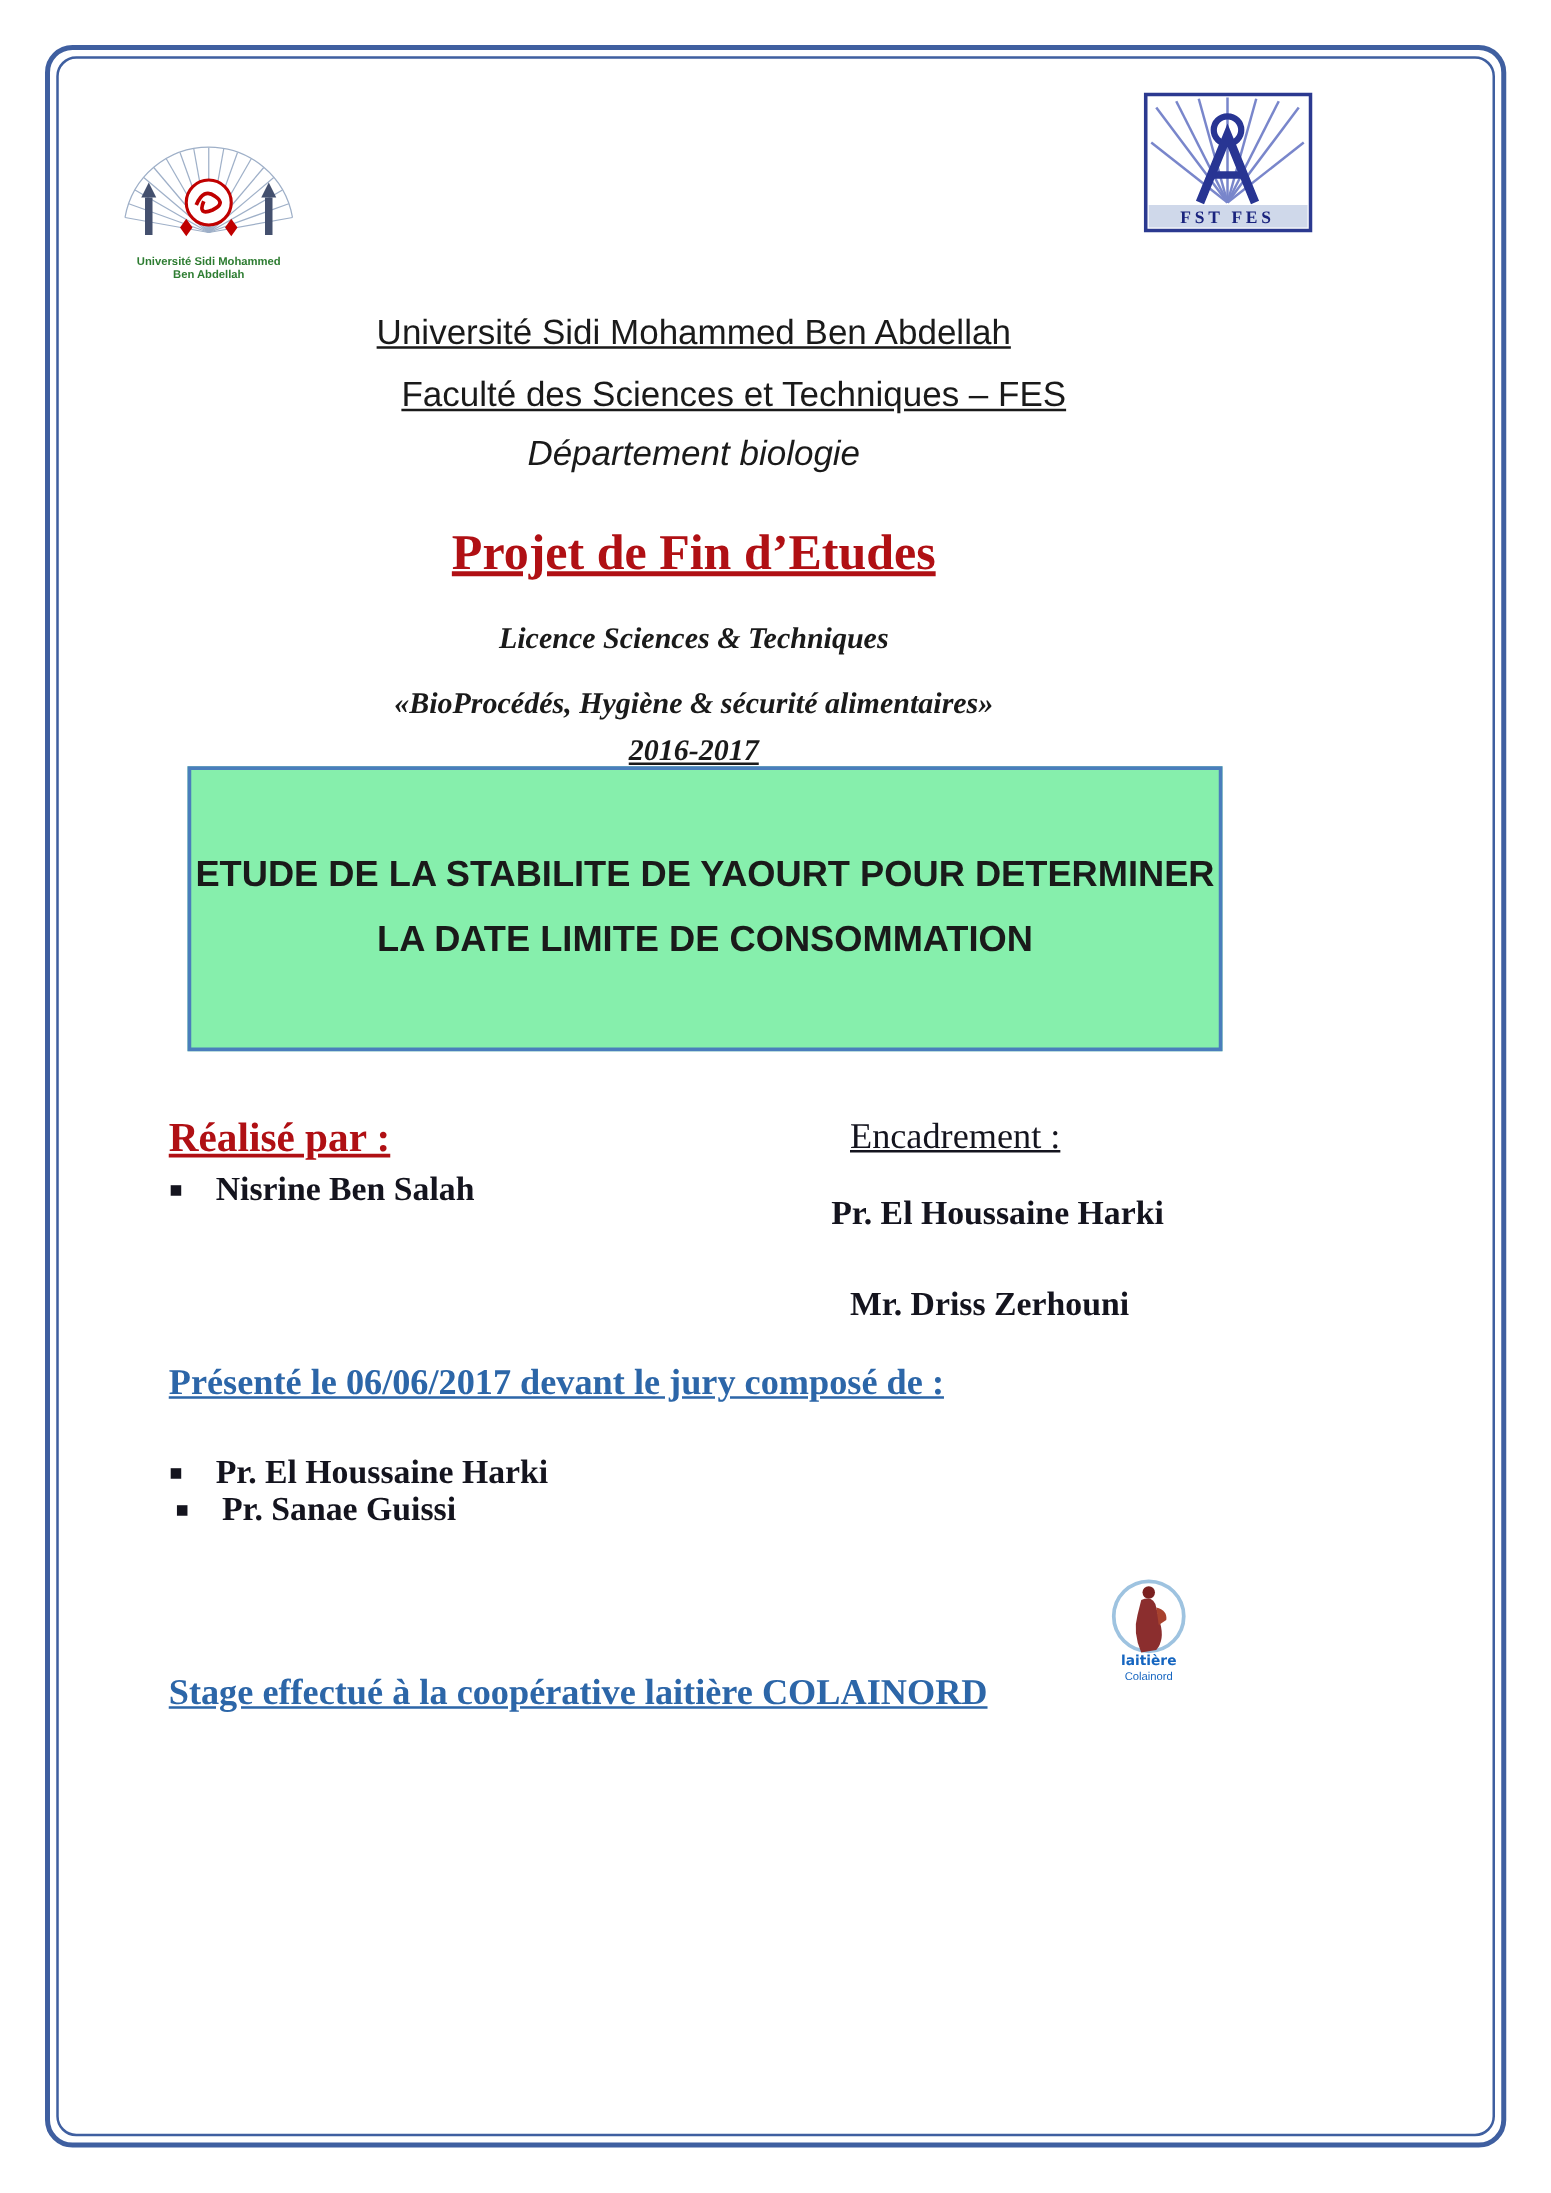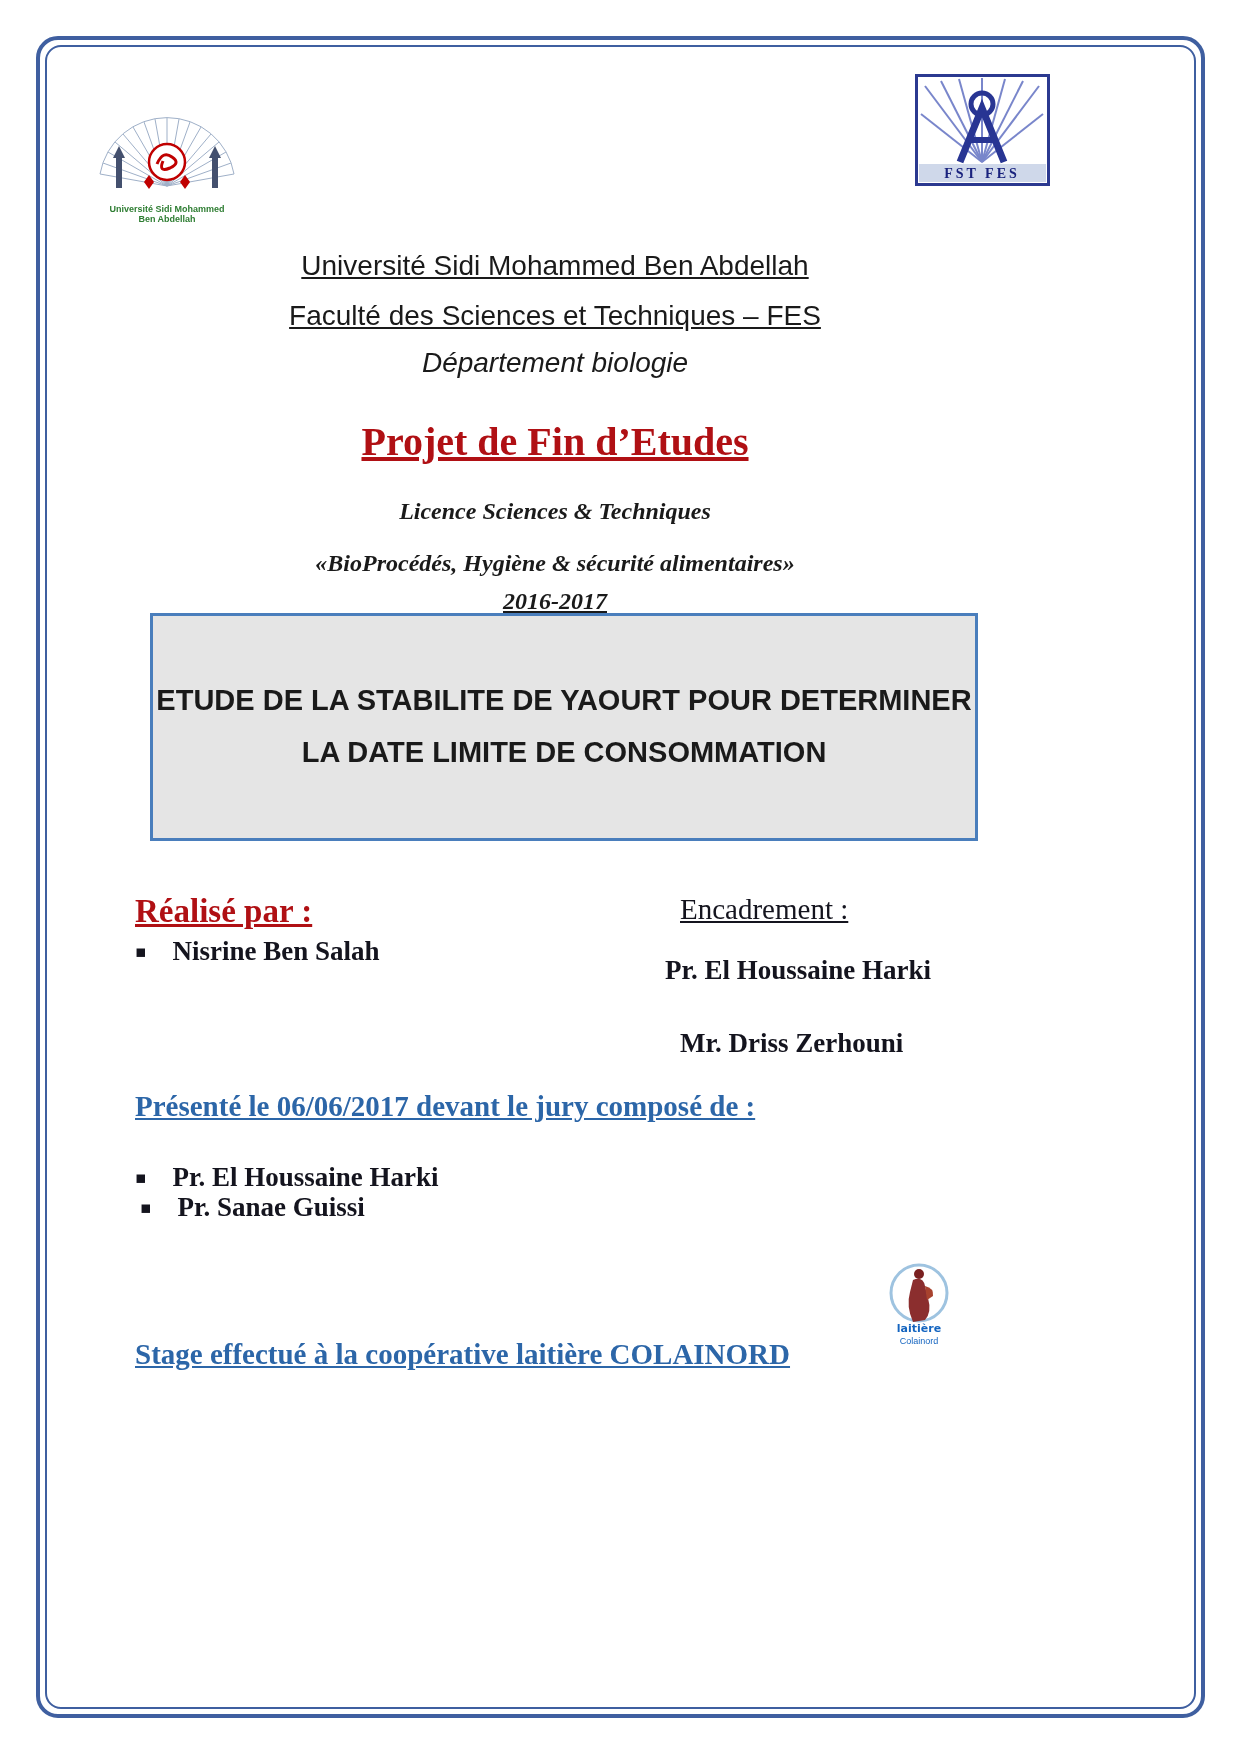--- a/index.html
+++ b/index.html
@@ -22,36 +22,36 @@
     position:absolute; inset:45px;
     border:2px solid #3f5fa0;
     border-radius:16px;
   }
   .center-line { left:40px; width:1030px; text-align:center; }
   .sans { font-family:"Liberation Sans", sans-serif; }
   .serif { font-family:"Liberation Serif", serif; }
 
   .uni-line { top:250px; font-size:28px; }
   .uni-line span { text-decoration:underline; }
-  .fac-line { top:300px; font-size:28px; }
+  .fac-line { top:300px; font-size:28px;margin-left:32px; }
   .fac-line span { text-decoration:underline; }
   .dep-line { top:347px; font-size:28px; font-style:italic; }
 
   .projet-line { top:418px; font-size:40px; font-weight:bold; color:#b01014; }
   .projet-line span { text-decoration:underline; }
 
   .licence-line { top:498px; font-size:24px; font-weight:bold; font-style:italic; }
   .bio-line { top:550px; font-size:24px; font-weight:bold; font-style:italic; }
   .year-line { top:588px; font-size:24px; font-weight:bold; font-style:italic; }
   .year-line span { text-decoration:underline; }
 
   .title-box {
     left:150px; top:613px; width:828px; height:228px;
     border:3px solid #4a7ebc;
-    background:#e5e5e5;
+    background:#86efac;
     display:flex; flex-direction:column; justify-content:flex-start;
     padding-top:58px; box-sizing:border-box;
   }
   .title-box .t-line {
     text-align:center; font-family:"Liberation Sans", sans-serif;
     font-weight:bold; font-size:29px; line-height:52px; color:#1a1a1a;
   }
 
   .realise-heading { left:135px; top:893px; font-size:33px; font-weight:bold; color:#b01014; }
   .realise-heading span { text-decoration:underline; }

